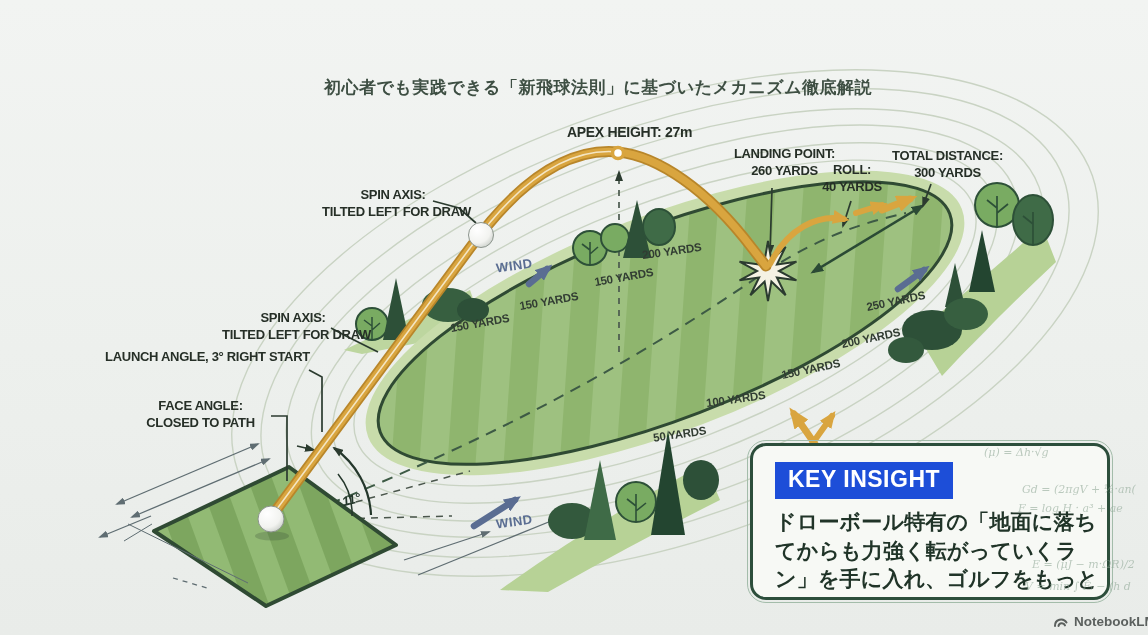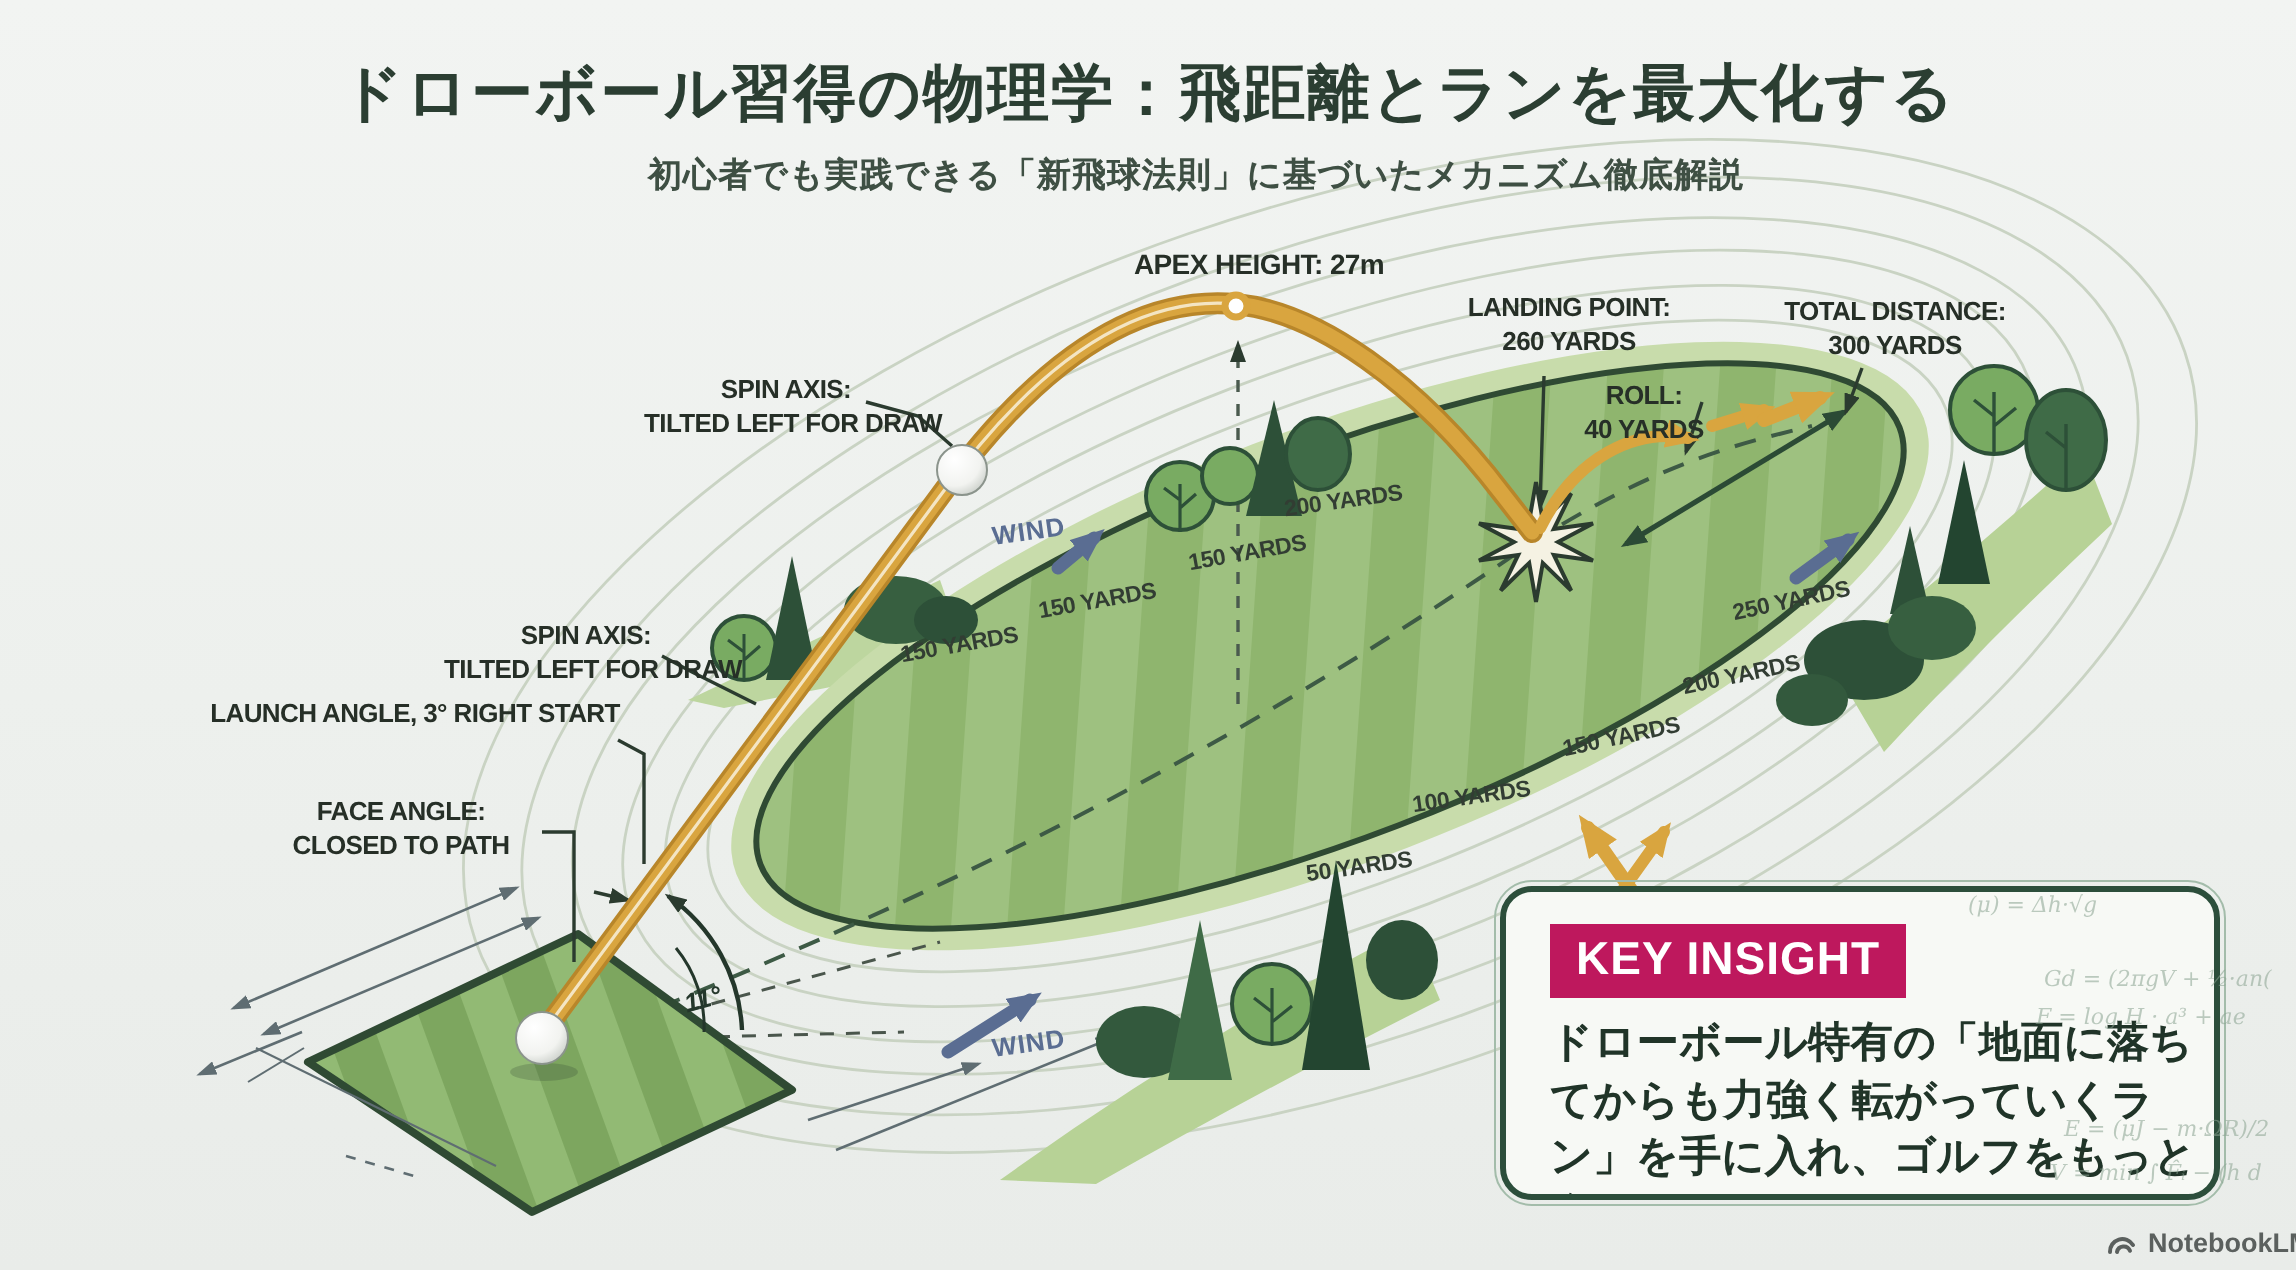--- a/index.html
+++ b/index.html
@@ -15,21 +15,21 @@
        text-align:center;line-height:1.28;letter-spacing:-.3px;}
   .ann span{display:block;white-space:nowrap;}
   .yd{position:absolute;font-size:11.5px;font-weight:700;color:#323d33;
       white-space:nowrap;letter-spacing:-.2px;}
   .wind{position:absolute;font-size:13px;font-weight:700;color:#5a6d92;letter-spacing:.5px;}
   .angle{position:absolute;font-size:13px;font-weight:700;font-style:italic;color:#24372b;}
   .insight{position:absolute;left:750px;top:443px;width:354px;height:151px;
        background:#f7f9f5;border:3px solid #2c4e3b;border-radius:16px;
        outline:1.5px solid #a3bcaa;outline-offset:2.5px;overflow:hidden;}
   .insight .badge{display:inline-block;margin:16px 0 0 22px;padding:4px 13px 6px;
-       background:#be185d;color:#ffffff;font-size:23px;font-weight:700;letter-spacing:.5px;}
+       background:#1d4ed8;color:#ffffff;font-size:23px;font-weight:700;letter-spacing:.5px;}
   .insight .body{margin:9px 16px 0 22px;width:326px;font-size:21px;font-weight:700;
        line-height:1.36;color:#203428;letter-spacing:.2px;}
   .formula{position:absolute;font-family:"DejaVu Serif", serif;font-style:italic;
        font-size:11px;color:#8aa391;opacity:.55;white-space:nowrap;}
   .watermark{position:absolute;left:1053px;top:614px;display:flex;align-items:center;gap:5px;
        font-size:13.5px;font-weight:600;color:#5b605e;}
 </style>
 </head>
 <body>
 
@@ -204,21 +204,20 @@
       <path d="M918 468 L958 468 L982 454 L1038 454"></path>
         <circle cx="1041" cy="454" r="2.5"></circle>
       <path d="M905 480 L948 480 L970 466 L1010 466"></path>
         <circle cx="1013" cy="466" r="2.5"></circle>
       <path d="M1060 470 L1090 470 L1102 460"></path>
         <circle cx="1057" cy="470" r="2.5"></circle>
       <path d="M1095 520 L1108 520 M1090 556 L1106 548"></path>
     </g>
   </svg>
 
-  <div class="title">ドローボール習得の物理学：飛距離とランを最大化する</div>
   <div class="subtitle">初心者でも実践できる「新飛球法則」に基づいたメカニズム徹底解説</div>
 
   <div class="ann" style="left:552px;top:124px;width:155px;font-size:14px;">APEX HEIGHT: 27m</div>
 
   <div class="ann" style="left:322px;top:187px;width:142px;">
     <span>SPIN AXIS:</span>
     <span>TILTED LEFT FOR DRAW</span>
   </div>
 
   <div class="ann" style="left:222px;top:310px;width:142px;">
@@ -233,21 +232,21 @@
   <div class="ann" style="left:133px;top:398px;width:135px;">
     <span>FACE ANGLE:</span>
     <span>CLOSED TO PATH</span>
   </div>
 
   <div class="ann" style="left:722px;top:146px;width:125px;">
     <span>LANDING POINT:</span>
     <span>260 YARDS</span>
   </div>
 
-  <div class="ann" style="left:786px;top:162px;width:72px;margin-top:28px;">
+  <div class="ann" style="left:816px;top:162px;width:72px;">
     <span>ROLL:</span>
     <span>40 YARDS</span>
   </div>
 
   <div class="ann" style="left:880px;top:148px;width:135px;">
     <span>TOTAL DISTANCE:</span>
     <span>300 YARDS</span>
   </div>
 
   <div class="angle" style="left:342px;top:492px;transform:rotate(-15deg);">11°</div>

